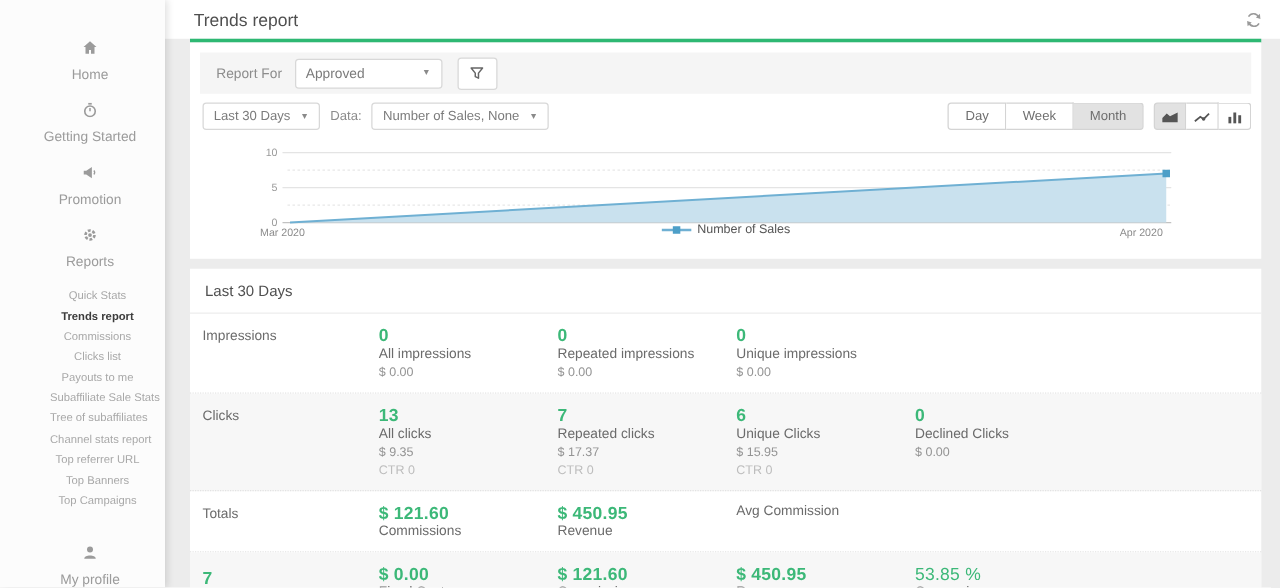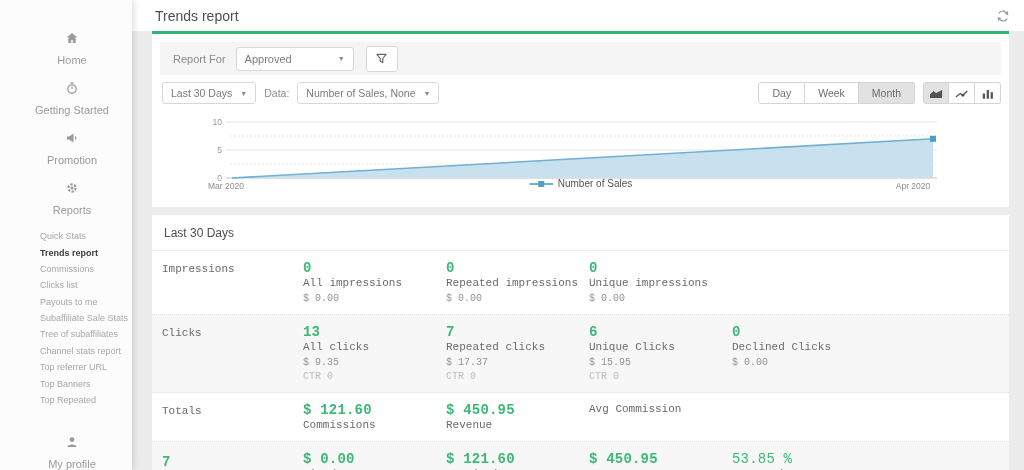--- a/index.html
+++ b/index.html
@@ -4,21 +4,21 @@
 <style>
   :root{ --accent:#2eb873; --green:#3cb878; }
   *{box-sizing:border-box; margin:0; padding:0;}
   html,body{width:1024px;height:470px;overflow:hidden;}
   body{font-family:"Liberation Sans",sans-serif;background:#ececec;display:flex;}
 
   
   .sidebar{width:132px;background:#fcfcfc;box-shadow:2px 0 6px rgba(0,0,0,.13);z-index:3;padding-top:24px;flex:none;}
   .side-item{display:flex;align-items:center;gap:10px;padding:8px 4px 8px 16px;color:#9b9b9b;font-size:11px;cursor:pointer;flex-direction:column;}
   .side-item svg{width:12px;height:12px;flex:none;}
-  .sub-links{padding:4px 16px 8px 40px;}
+  .sub-links{padding:4px 16px 8px 40px;text-align:center;}
   .sub-link{font-size:9px;color:#a8a8a8;padding:3.2px 0;cursor:pointer;white-space:nowrap;}
   .sub-link.active{color:#3c3c3c;font-weight:bold;}
   .side-gap{height:12px;}
 
   
   .main{flex:1;display:flex;flex-direction:column;min-width:0;}
   .topbar{height:31px;background:#fff;display:flex;align-items:center;justify-content:space-between;padding:0 14px 0 23px;flex:none;}
   .page-title{font-size:14px;color:#4f4f4f;}
   .refresh-btn{cursor:pointer;display:flex;align-items:center;}
   .content{padding:0 15px 0 20px;}
@@ -40,21 +40,21 @@
   .gbtn{height:22px;padding:0 13px;background:#fff;border:1px solid #d4d4d4;border-left-width:0;font-size:10.5px;color:#6e6e6e;display:flex;align-items:center;justify-content:center;cursor:pointer;}
   .gbtn:first-child{border-left-width:1px;border-radius:3px 0 0 3px;}
   .gbtn:last-child{border-radius:0 3px 3px 0;}
   .gbtn.active{background:#e2e2e2;}
   .icon-gbtn{width:26px;padding:0;}
   .chart-wrap{position:relative;margin-top:12px;height:86px;}
   .legend{position:absolute;left:50%;top:62px;transform:translateX(-50%);display:flex;align-items:center;gap:5px;font-size:10px;color:#555;}
 
   .card-b{margin-top:8px;background:#fff;padding-bottom:60px;}
   .table-title{font-size:12px;color:#4f4f4f;padding:11px 12px 10px;border-bottom:1px solid #ededed;}
-  .trow{display:grid;grid-template-columns:141px 143px 143px 143px 143px 1fr;padding-left:10px;border-bottom:1px dotted #e2e2e2;font-family:Liberation Mono, monospace;}
+  .trow{display:grid;grid-template-columns:141px 143px 143px 143px 143px 1fr;padding-left:10px;border-bottom:1px dotted #e2e2e2;}
   .trow.shade{background:#f7f7f7;}
   .row-label{font-size:11px;color:#6b6b6b;padding-top:12px;}
   .cell{padding-top:9px;padding-bottom:9px;}
   .val{font-size:14px;font-weight:bold;color:var(--green);letter-spacing:.2px;line-height:16px;}
   .val.pct{font-weight:normal;}
   .clabel{font-size:11px;color:#6b6b6b;margin-top:1px;line-height:13px;}
   .money{font-size:10px;color:#949494;margin-top:3px;line-height:12px;}
   .ctr{font-size:10px;color:#bdbdbd;margin-top:2px;line-height:12px;}
 </style>
 </head>
@@ -103,21 +103,21 @@
       <div class="sub-link">Quick Stats</div>
       <div class="sub-link active">Trends report</div>
       <div class="sub-link">Commissions</div>
       <div class="sub-link">Clicks list</div>
       <div class="sub-link">Payouts to me</div>
       <div class="sub-link">Subaffiliate Sale Stats</div>
       <div class="sub-link">Tree of subaffiliates</div>
       <div class="sub-link">Channel stats report</div>
       <div class="sub-link">Top referrer URL</div>
       <div class="sub-link">Top Banners</div>
-      <div class="sub-link">Top Repeated</div>
+      <div class="sub-link">Top Campaigns</div>
     </div>
   <div class="side-gap"></div>
   <div>
       <div class="side-item">
         <span style="display:flex;width:12px;height:12px">
           <svg viewBox="0 0 12 12">
             <circle cx="6" cy="3.6" r="2.4" fill="#9b9b9b"></circle>
             <path d="M1.4 11c0-3.4 9.2-3.4 9.2 0z" fill="#9b9b9b"></path>
           </svg>
         </span>

